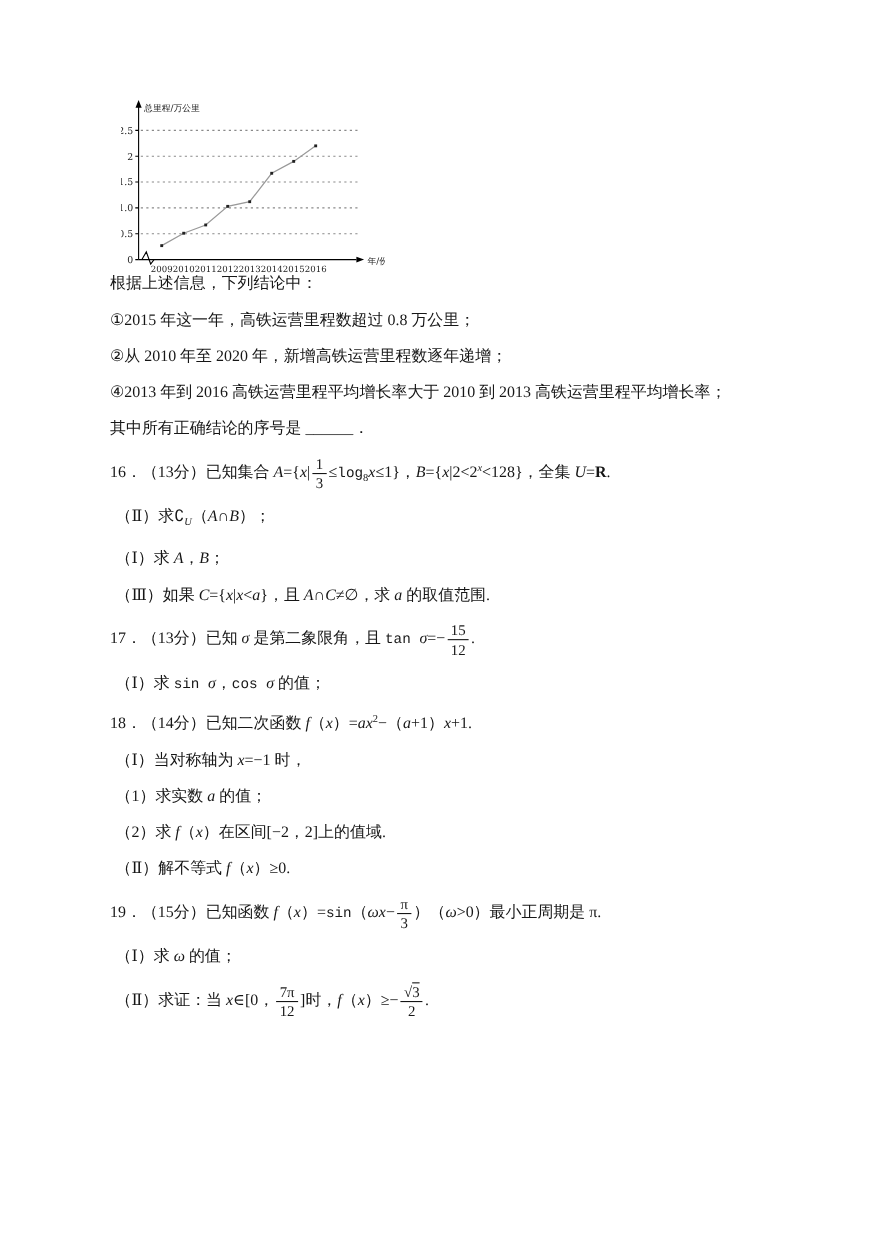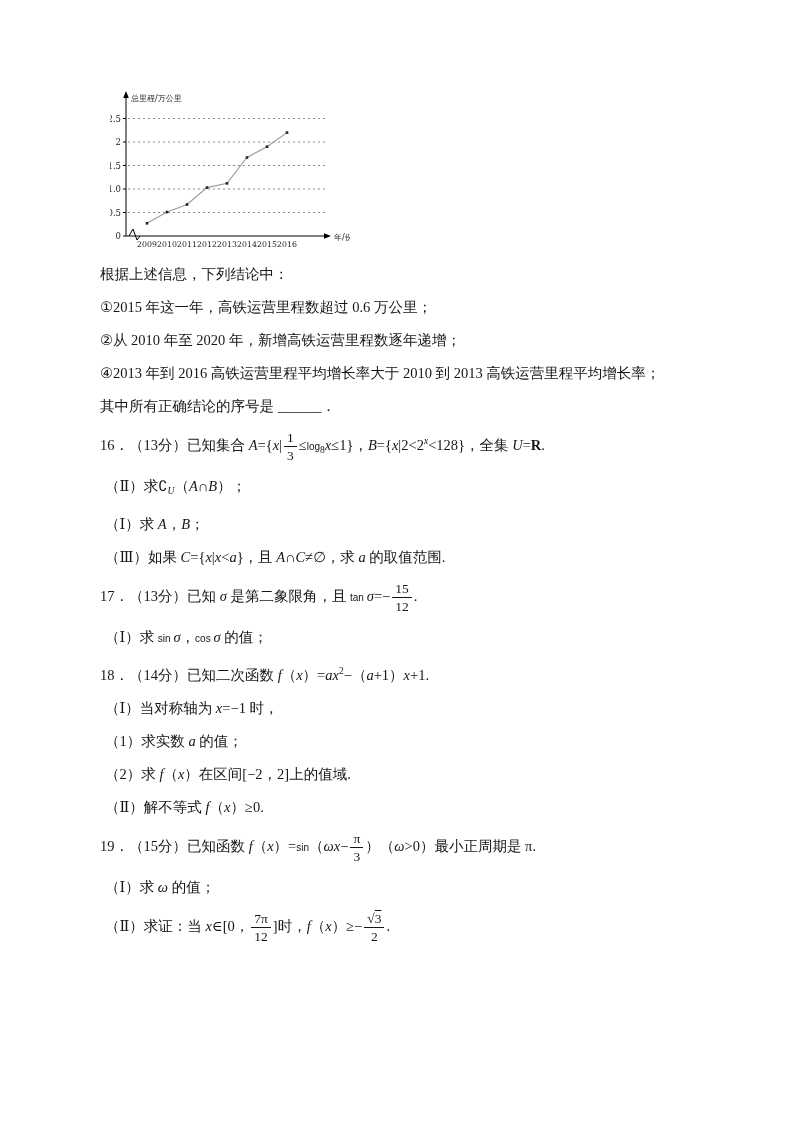--- a/index.html
+++ b/index.html
@@ -5,25 +5,25 @@
   html,body{margin:0;padding:0;background:#ffffff;}
   .page{
     position:relative;width:794px;height:1123px;background:#ffffff;overflow:hidden;
     font-family:"Liberation Serif","DejaVu Serif","DejaVu Sans",serif;
     color:#161616;
   }
   
   #chart-wrap{position:absolute;left:110px;top:88px;width:240px;height:170px;}
   #chart-svg{display:block;}
   
-  #doc-body{position:absolute;left:100px;top:264px;width:604px;}
+  #doc-body{position:absolute;left:100px;top:248px;width:604px;}
   .line{margin-bottom:12px;font-size:14.5px;line-height:21px;white-space:normal;}
   .line.indent{margin-left:5px;}
   .seg-i{font-style:italic;}
-  .seg-m{font-family:Liberation Sans, sans-serif;font-size:10px;}
+  .seg-m{font-family:Liberation Mono, monospace;font-size:13px;}
   .seg-b{font-weight:bold;}
   .seg-sub{font-size:9.5px;vertical-align:-3px;}
   .seg-sup{font-size:9.5px;vertical-align:6px;}
   .frac{display:inline-block;vertical-align:middle;text-align:center;margin:0 2px;line-height:normal;}
   .frac .num{display:block;border-bottom:1px solid #161616;padding:0 3px;font-size:13.5px;line-height:17px;}
   .frac .den{display:block;padding:0 3px;font-size:13.5px;line-height:17px;}
   .radbar{text-decoration:overline;}
 </style>
 </head>
 <body>
@@ -69,21 +69,21 @@
         <rect x="115.7" y="94.05999999999999" width="2.6" height="2.6" fill="#222222"></rect>
         <rect x="135.7" y="68.21000000000001" width="2.6" height="2.6" fill="#222222"></rect>
         <rect x="155.7" y="57.400000000000006" width="2.6" height="2.6" fill="#222222"></rect>
         <rect x="175.7" y="43.3" width="2.6" height="2.6" fill="#222222"></rect>
         <text x="21" y="13" font-size="8" font-family="DejaVu Sans,sans-serif" fill="#222">总里程/万公里</text>
         <text x="224" y="152" font-size="8" font-family="DejaVu Sans,sans-serif" fill="#222">年/份</text>
       </svg>
   </div>
   <div id="doc-body">
       <div class="line"><span class="seg-t">根据上述信息，下列结论中：</span></div>
-      <div class="line"><span class="seg-t">①2015 年这一年，高铁运营里程数超过 0.6 万公里；</span></div>
+      <div class="line"><span class="seg-t">①2015 年这一年，高铁运营里程数超过 0.8 万公里；</span></div>
       <div class="line"><span class="seg-t">②从 2010 年至 2020 年，新增高铁运营里程数逐年递增；</span></div>
       <div class="line"><span class="seg-t">④2013 年到 2016 高铁运营里程平均增长率大于 2010 到 2013 高铁运营里程平均增长率；</span></div>
       <div class="line"><span class="seg-t">其中所有正确结论的序号是 </span><span class="seg-t">______</span><span class="seg-t">．</span></div>
       <div class="line"><span class="seg-t">16．（13分）已知集合 </span><span class="seg-i">A</span><span class="seg-t">={</span><span class="seg-i">x</span><span class="seg-t">|</span><span class="frac"><span class="num">1</span><span class="den">3</span></span><span class="seg-t">≤</span><span class="seg-m">log</span><span class="seg-sub">8</span><span class="seg-i">x</span><span class="seg-t">≤1}，</span><span class="seg-i">B</span><span class="seg-t">={</span><span class="seg-i">x</span><span class="seg-t">|2&lt;2</span><span class="seg-sup seg-i">x</span><span class="seg-t">&lt;128}，全集 </span><span class="seg-i">U</span><span class="seg-t">=</span><span class="seg-b">R</span><span class="seg-t">.</span></div>
       <div class="line indent"><span class="seg-t">（Ⅱ）求∁</span><span class="seg-sub seg-i">U</span><span class="seg-t">（</span><span class="seg-i">A</span><span class="seg-t">∩</span><span class="seg-i">B</span><span class="seg-t">）；</span></div>
       <div class="line indent"><span class="seg-t">（Ⅰ）求 </span><span class="seg-i">A</span><span class="seg-t">，</span><span class="seg-i">B</span><span class="seg-t">；</span></div>
       <div class="line indent"><span class="seg-t">（Ⅲ）如果 </span><span class="seg-i">C</span><span class="seg-t">={</span><span class="seg-i">x</span><span class="seg-t">|</span><span class="seg-i">x</span><span class="seg-t">&lt;</span><span class="seg-i">a</span><span class="seg-t">}，且 </span><span class="seg-i">A</span><span class="seg-t">∩</span><span class="seg-i">C</span><span class="seg-t">≠∅，求 </span><span class="seg-i">a</span><span class="seg-t"> 的取值范围.</span></div>
       <div class="line"><span class="seg-t">17．（13分）已知 </span><span class="seg-i">σ</span><span class="seg-t"> 是第二象限角，且 </span><span class="seg-m">tan </span><span class="seg-i">σ</span><span class="seg-t">=−</span><span class="frac"><span class="num">15</span><span class="den">12</span></span><span class="seg-t">.</span></div>
       <div class="line indent"><span class="seg-t">（Ⅰ）求 </span><span class="seg-m">sin </span><span class="seg-i">σ</span><span class="seg-t">，</span><span class="seg-m">cos </span><span class="seg-i">σ</span><span class="seg-t"> 的值；</span></div>
       <div class="line"><span class="seg-t">18．（14分）已知二次函数 </span><span class="seg-i">f</span><span class="seg-t">（</span><span class="seg-i">x</span><span class="seg-t">）=</span><span class="seg-i">ax</span><span class="seg-sup">2</span><span class="seg-t">−（</span><span class="seg-i">a</span><span class="seg-t">+1）</span><span class="seg-i">x</span><span class="seg-t">+1.</span></div>

